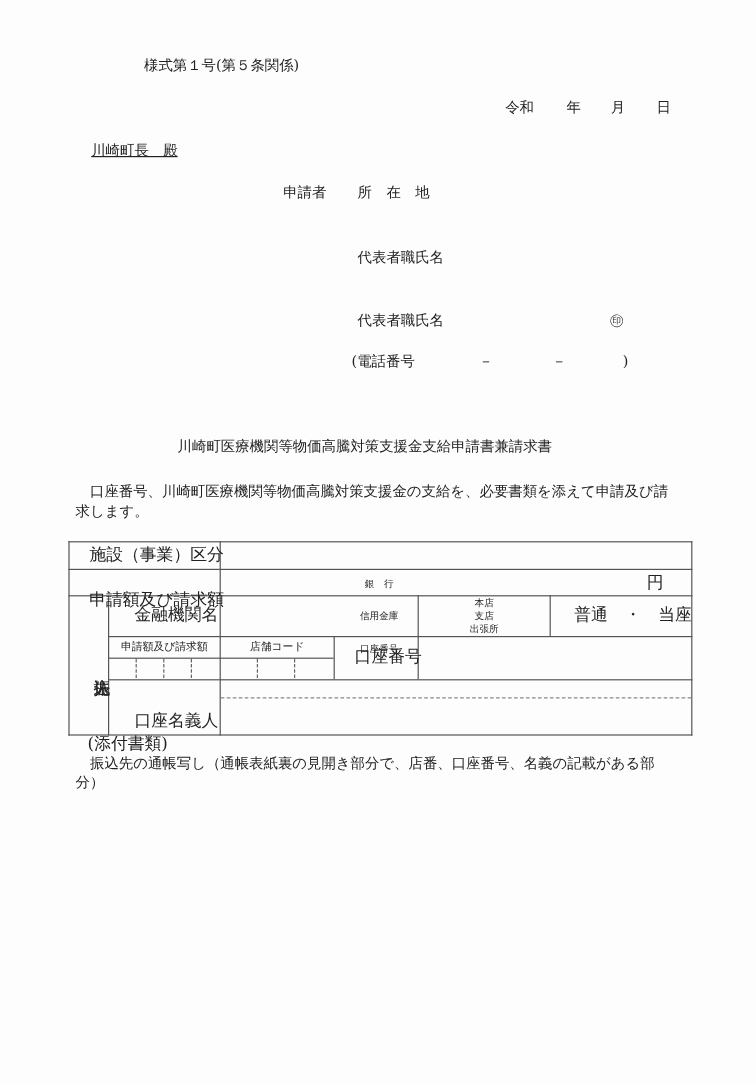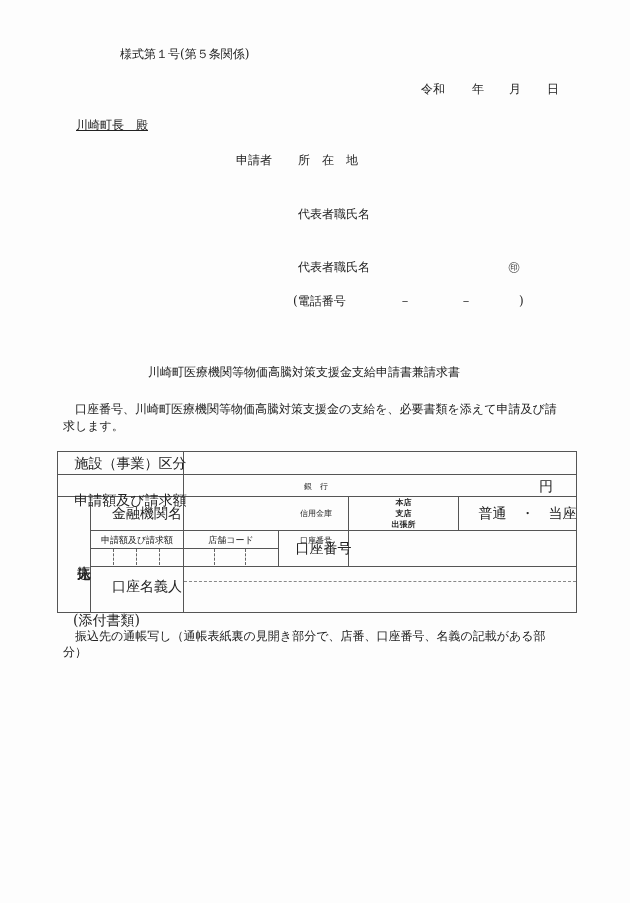--- a/index.html
+++ b/index.html
@@ -85,32 +85,32 @@
     <span class="vert">振込先</span>
   </div>
 
   <div class="cell t11" style="left:91px;top:497px;width:92px;height:33px;">金融機関名</div>
   <div class="cell" style="left:184px;top:497px;width:100px;height:33px;"></div>
   <div class="cell t8 stack" style="left:284px;top:497px;width:64px;height:33px;gap:16px;">
     <span>銀　行</span>
     <span>信用金庫</span>
     <span>口座番号</span>
   </div>
-  <div class="cell t8 stack" style="left:349px;top:497px;width:109px;height:33px;font-weight:bold;">
+  <div class="cell t8 stack" style="left:349px;top:497px;width:109px;height:33px;">
     <span>本店</span>
     <span>支店</span>
     <span>出張所</span>
   </div>
   <div class="cell t11" style="left:459px;top:497px;width:117px;height:33px;">普通　・　当座</div>
 
   <div class="cell t8" style="left:91px;top:531px;width:92px;height:17px;font-size:9px;">申請額及び請求額</div>
   <div class="cell t8" style="left:184px;top:531px;width:94px;height:17px;font-size:9px;">店舗コード</div>
   <div class="cell" style="left:91px;top:549px;width:92px;height:17px;"></div>
   <div class="cell" style="left:184px;top:549px;width:94px;height:17px;"></div>
   <div class="cell t11" style="left:279px;top:531px;width:69px;height:35px;">口座番号</div>
   <div class="cell" style="left:349px;top:531px;width:227px;height:35px;"></div>
 
-  <div class="cell t11" style="left:91px;top:564px;width:92px;height:45px;">口座名義人</div>
+  <div class="cell t11" style="left:91px;top:579px;width:92px;height:45px;">口座名義人</div>
   <div class="cell" style="left:184px;top:567px;width:392px;height:45px;"></div>
 </div>
 
 <div class="abs t11" style="left:63px;top:614px;">(添付書類)</div>
 <div class="abs t12" style="left:63px;top:628px;width:494px;white-space:normal;text-indent:12px;line-height:16px;">振込先の通帳写し（通帳表紙裏の見開き部分で、店番、口座番号、名義の記載がある部分）</div>
 
 </body></html>

